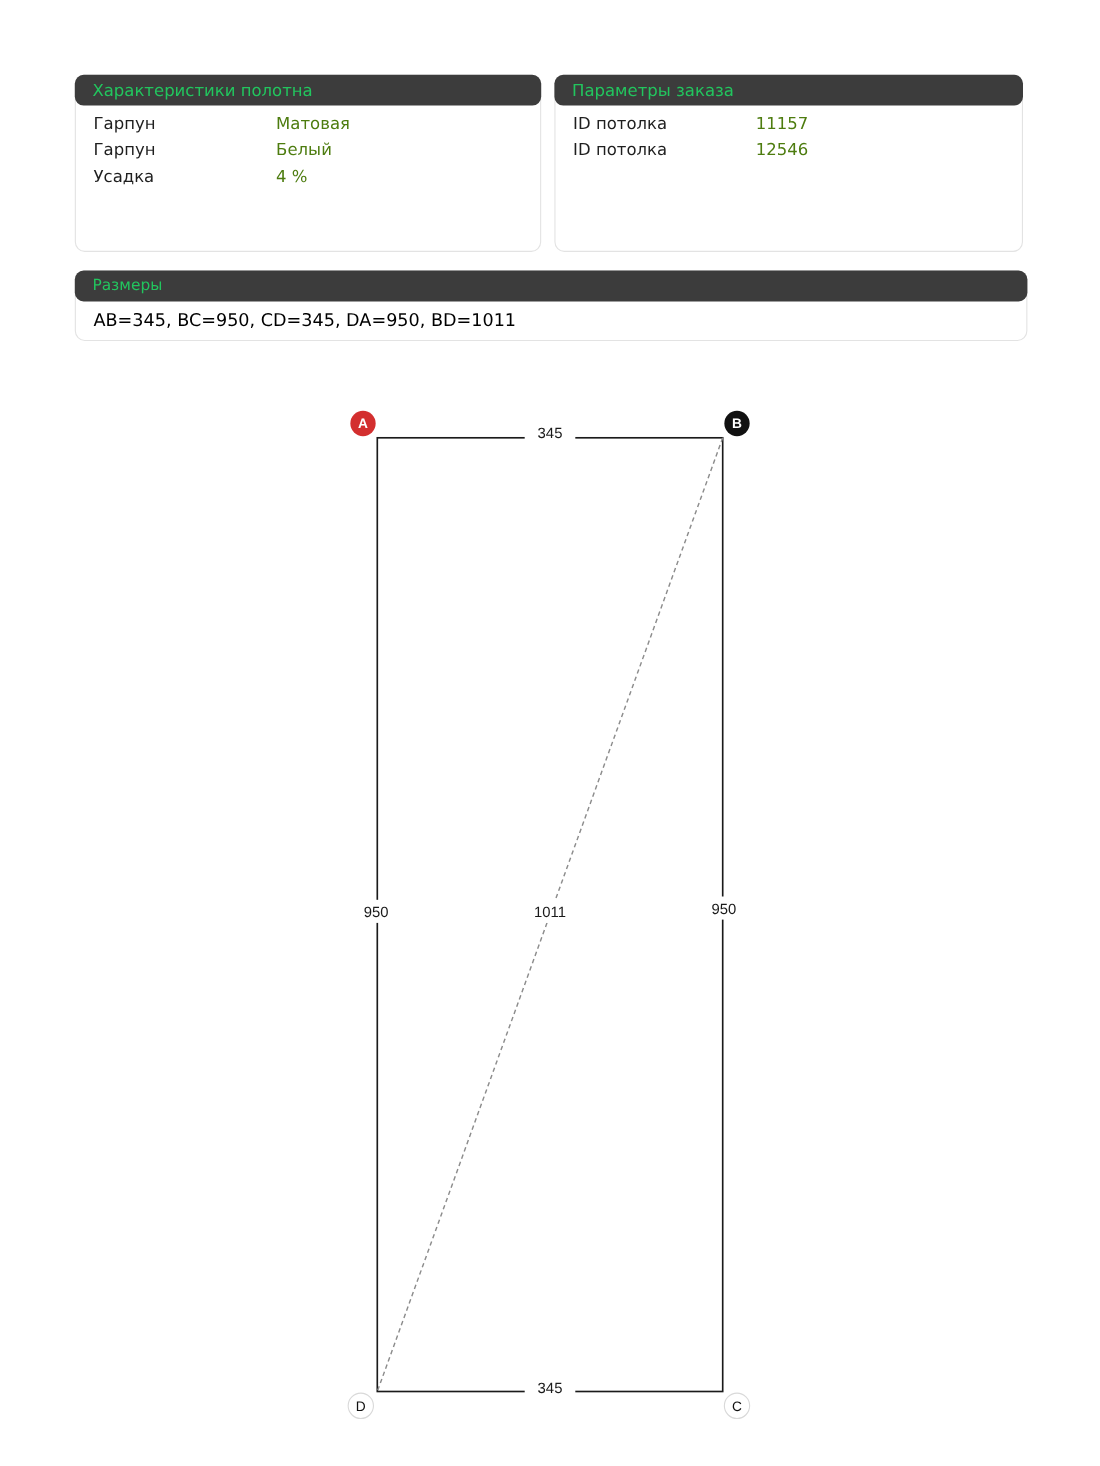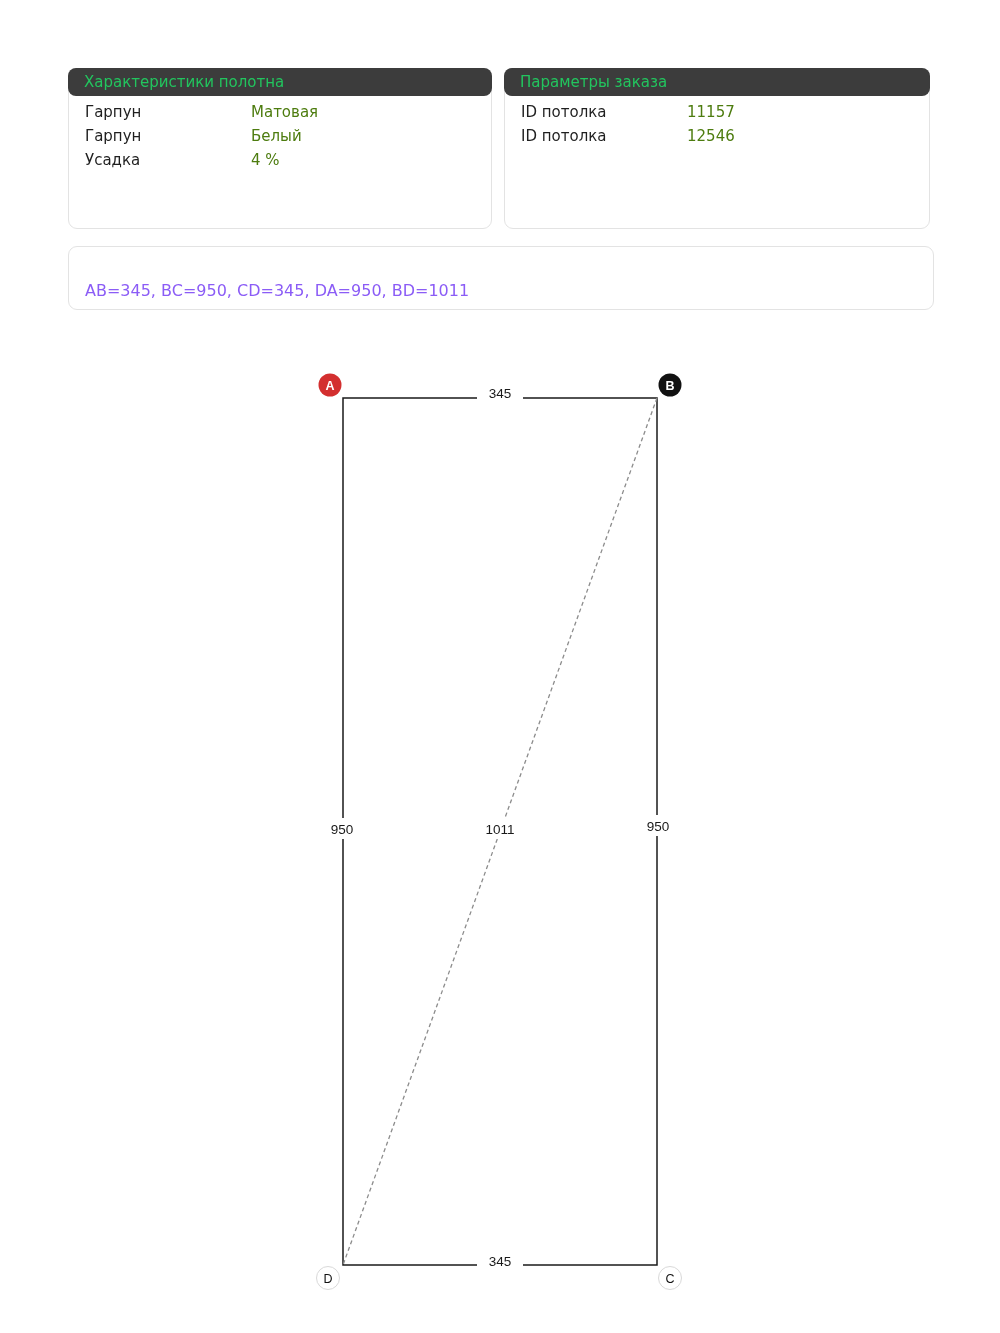--- a/index.html
+++ b/index.html
@@ -29,21 +29,21 @@
   .row { height:24px; display:flex; align-items:center; padding:0 16px; font-size:15px; }
   .row .lbl { width:166px; flex:0 0 166px; color:#1f1f1f; }
   .row .val { color:#4d7c0f;text-align:center; }
   .badge {
     background:#111111; color:#ffffff; border-radius:7px;
     padding:2px 9px; font-size:15px; line-height:19px; display:inline-block;
   }
 
   .dims-text {
     position:absolute; top:27px; left:16px; right:16px; height:32px;
-    display:flex; align-items:center; font-size:16px; color:#8b5cf6;
+    display:flex; align-items:center; font-size:16px; color:#000000;
     white-space:nowrap;
   }
 
   svg.diagram { position:absolute; left:0; top:0; }
   .dim-label {
     font-family:"Liberation Sans", sans-serif;
     font-size:13.5px; fill:#1a1a1a; text-anchor:middle;
   }
   .vertex-letter {
     font-family:"Liberation Sans", sans-serif;
@@ -87,20 +87,23 @@
         <span class="val">11157</span>
       </div>
       <div class="row">
         <span class="lbl">ID потолка</span>
         <span class="val">12546</span>
       </div>
     </div>
   </section>
 
   <section class="card" id="card-dims">
+    <header class="card-header">
+      <span>Размеры</span>
+    </header>
     <div class="dims-text">AB=345, BC=950, CD=345, DA=950, BD=1011</div>
   </section>
 
   <svg class="diagram" width="1000" height="1333" viewBox="0 0 1000 1333">
 
     <rect x="343" y="398" width="314" height="867" fill="none" stroke="#1a1a1a" stroke-width="1.5"></rect>
 
     <line x1="657" y1="398" x2="343" y2="1265" stroke="#8c8c8c" stroke-width="1.3" stroke-dasharray="4 3"></line>
 
     <g>

